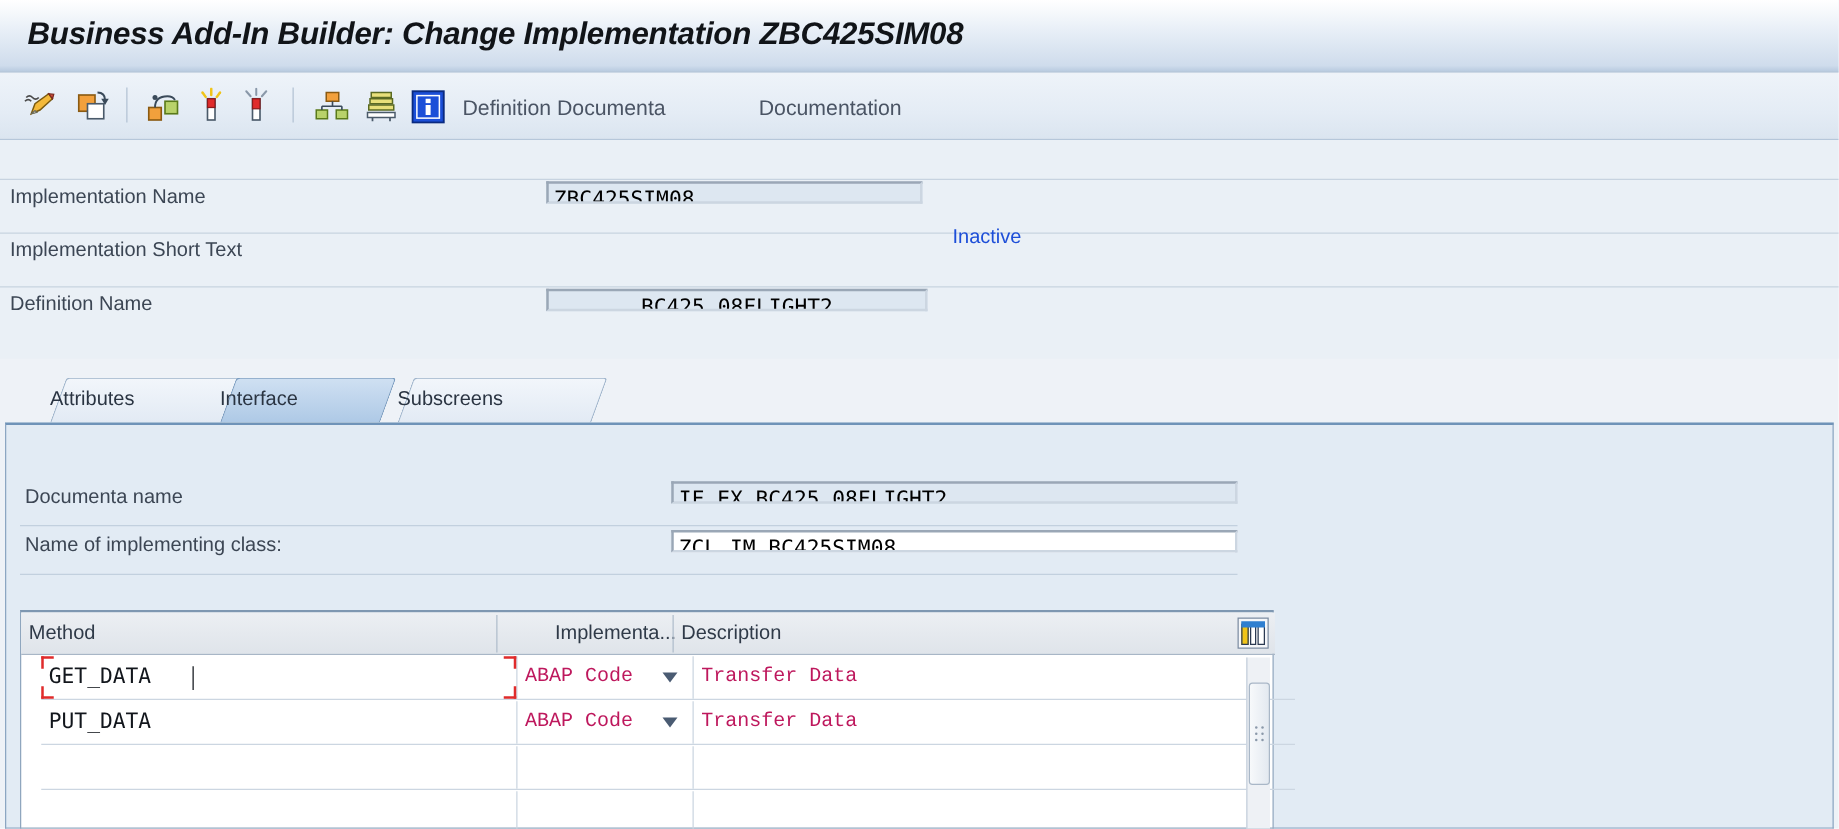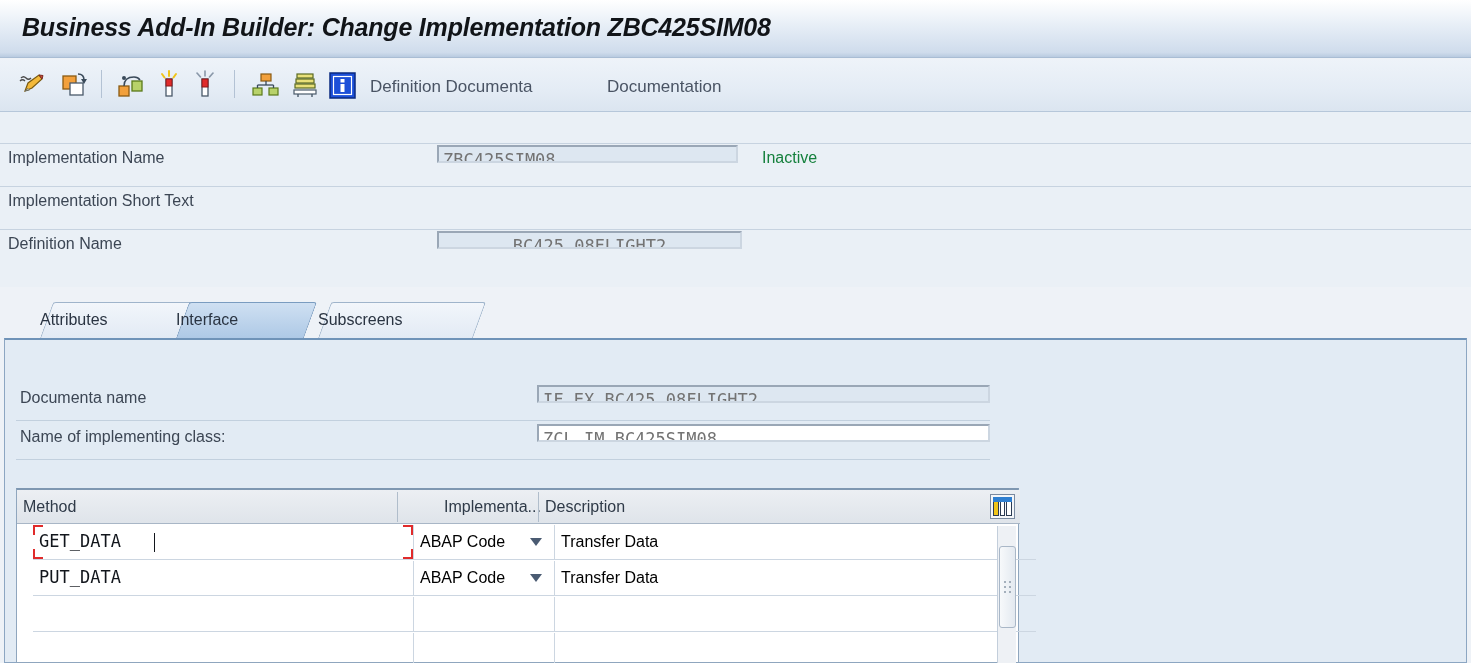--- a/index.html
+++ b/index.html
@@ -60,27 +60,27 @@
   .hline {
     position: absolute; left: 0; width: 1471px; height: 1px;
     background: #c7d3e0;
   }
   .fld {
     position: absolute; height: 18px;
     border: 2px solid #9aa7b6;
     border-right-color: #ccd6e1; border-bottom-color: #ccd6e1;
     background: #dde7f1;
     font-family: "DejaVu Sans Mono", monospace;
-    font-size: 17px; color: #737373;
+    font-size: 17px; color: #000000;
     padding: 0 4px; line-height: 26px;
     white-space: nowrap; overflow: hidden;
   }
   .fld.editable { background: #ffffff; }
   .statustxt {
-    position: absolute; font-size: 16px; color: #15803d; white-space: nowrap;
+    position: absolute; font-size: 16px; color: #1d4ed8; white-space: nowrap; margin-top: 32px;
   }
 
   
   .tabstrip { position: absolute; left: 0; top: 302px; width: 1471px; height: 38px; }
   .tab {
     position: absolute; top: 0; height: 36px;
     font-size: 16px; color: #2a3442;
     line-height: 36px; 
     white-space: nowrap;
   }
@@ -136,21 +136,21 @@
     position: absolute; left: 0; width: 1003px; height: 35px;
     border-bottom: 1px solid #ccd6e1;
     margin-left: 16px;
   }
   .tcell {
     position: absolute; top: 0; height: 34px; line-height: 33px;
     font-size: 17px; color: #12161c;
     padding-left: 6px; white-space: nowrap; overflow: hidden;
   }
   .tcell.mono { font-family: "DejaVu Sans Mono", monospace; }
-  .tcell.sans { font-family: Liberation Sans, sans-serif; font-size: 16px; color: #000000; }
+  .tcell.sans { font-family: Liberation Mono, monospace; font-size: 16px; color: #be185d; }
   .tcellsep {
     position: absolute; width: 1px; height: 34px; background: #ccd6e1;
   }
   .caret {
     display: inline-block; width: 1px; height: 19px;
     background: #12161c; vertical-align: -4px; margin-left: 1px;
   }
   .selcorner { position: absolute; width: 10px; height: 10px; }
   .selcorner.tl { border-left: 2px solid #e02b2b; border-top: 2px solid #e02b2b; }
   .selcorner.tr { border-right: 2px solid #e02b2b; border-top: 2px solid #e02b2b; }

